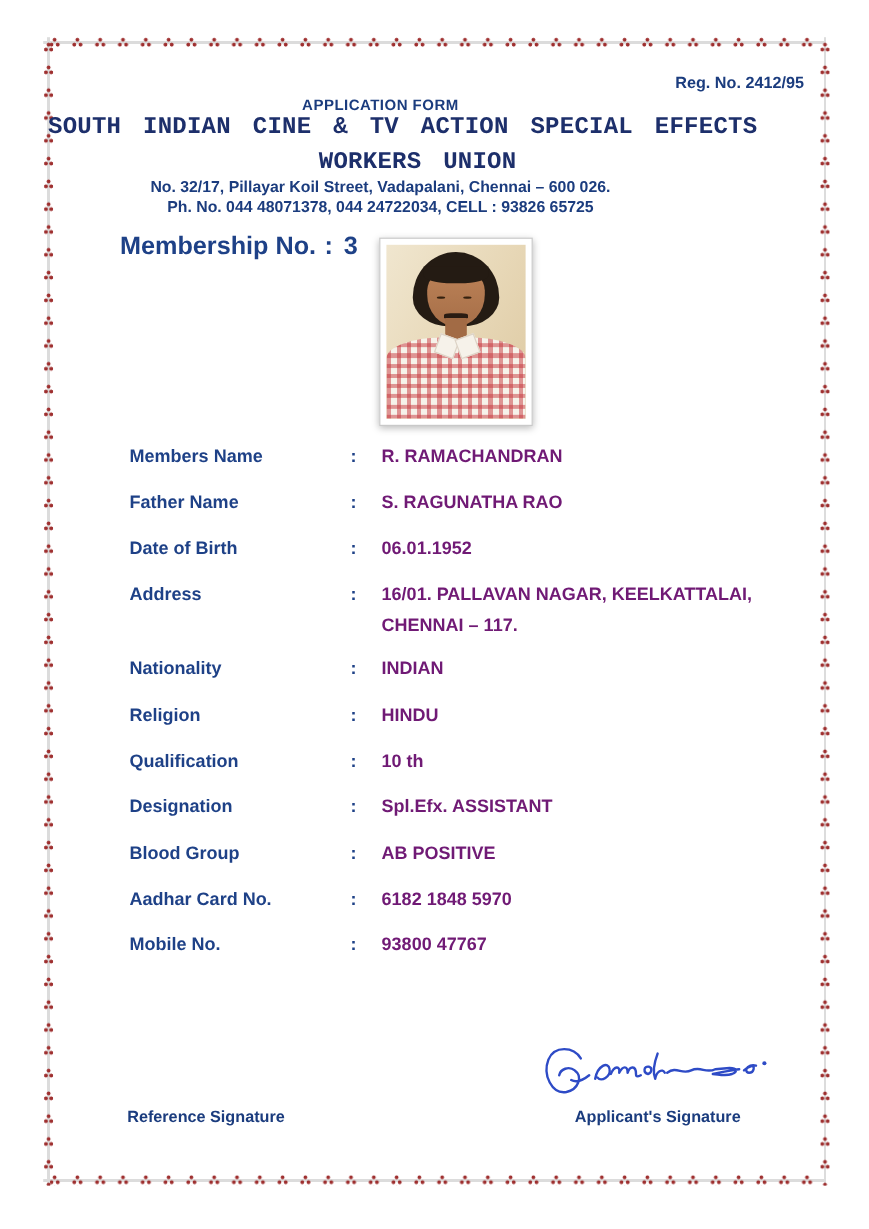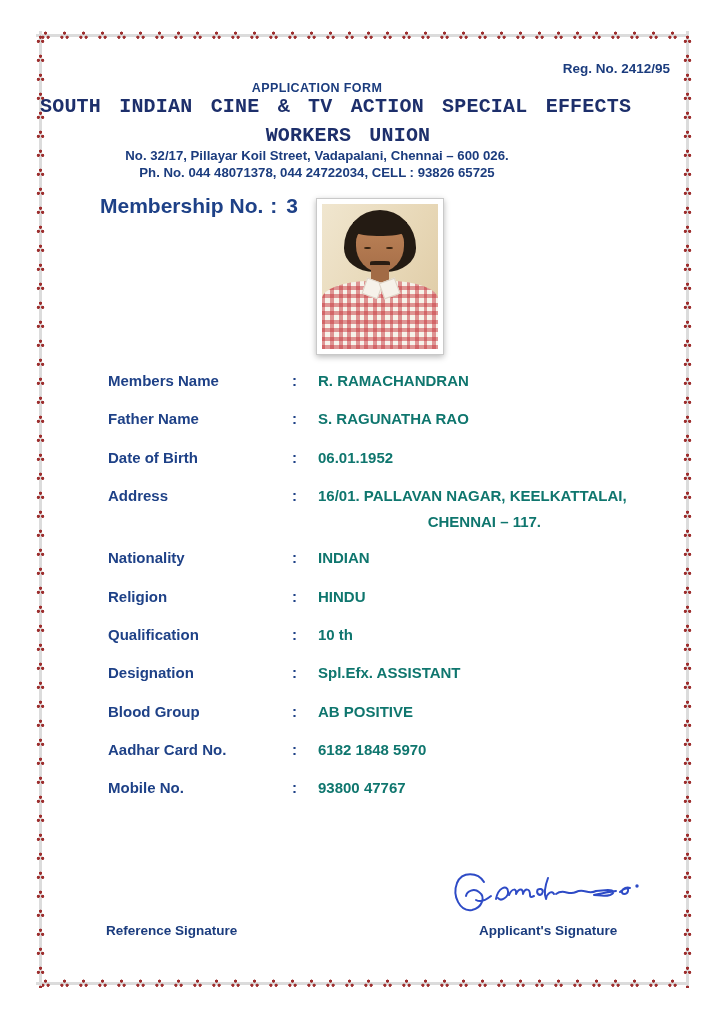--- a/index.html
+++ b/index.html
@@ -77,22 +77,22 @@
   .ph-collar { position:absolute; top:52.5%; width:13%; height:10%; background:#f6f2ea;
     border:1px solid #ddd3c6; }
   .ph-collar.l { left:36.5%; transform:rotate(20deg); }
   .ph-collar.r { left:50.5%; transform:rotate(-20deg); }
 
   
   .fieldrow { position:absolute; left:108px; width:566px; display:flex; align-items:flex-start;
     font-weight:bold; font-size:15px; line-height:19px; }
   .flabel { width:184px; color:#1e4187; flex:0 0 auto; }
   .fcolon { width:26px; color:#1e4187; flex:0 0 auto; }
-  .fvalue { color:#0f766e;text-align:center; }
-  .fvalue .line2 { margin-top:7px;margin-left:24px; }
+  .fvalue { color:#701a75; }
+  .fvalue .line2 { margin-top:7px; }
 
   
   .sig-svg { position:absolute; left:448px; top:869px; width:195px; height:50px; }
   .sig-svg path { stroke:#2e4bc6; stroke-width:2; fill:none; stroke-linecap:round; stroke-linejoin:round; }
   .sig-label { position:absolute; top:923px; font-size:13.5px; font-weight:bold; color:#1b3c7e; }
   .sig-ref { left:106px; }
   .sig-app { left:479px; }
 </style>
 </head>
 <body>

